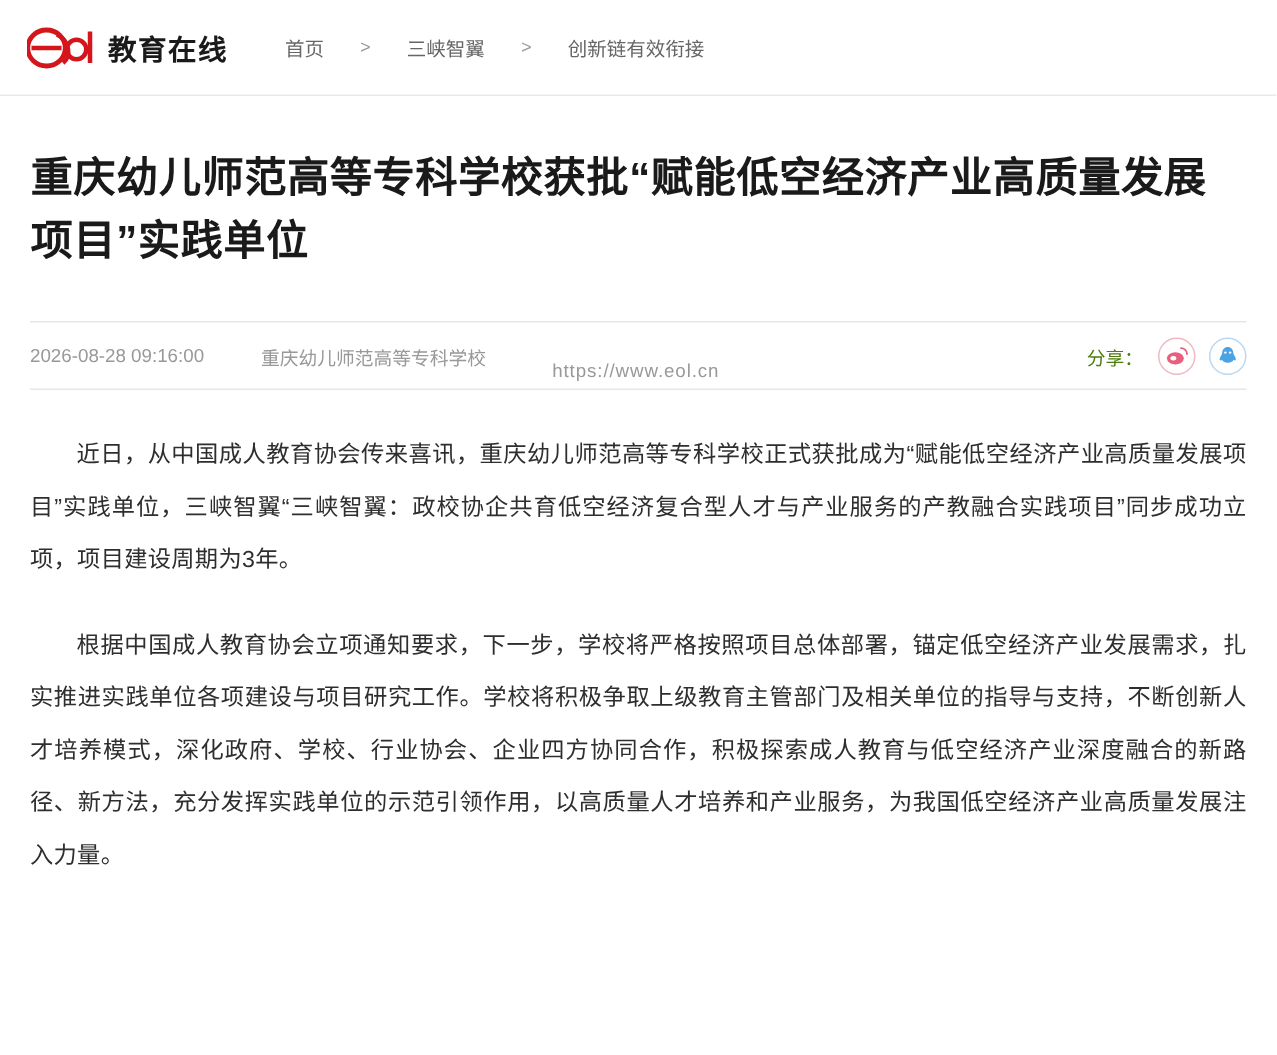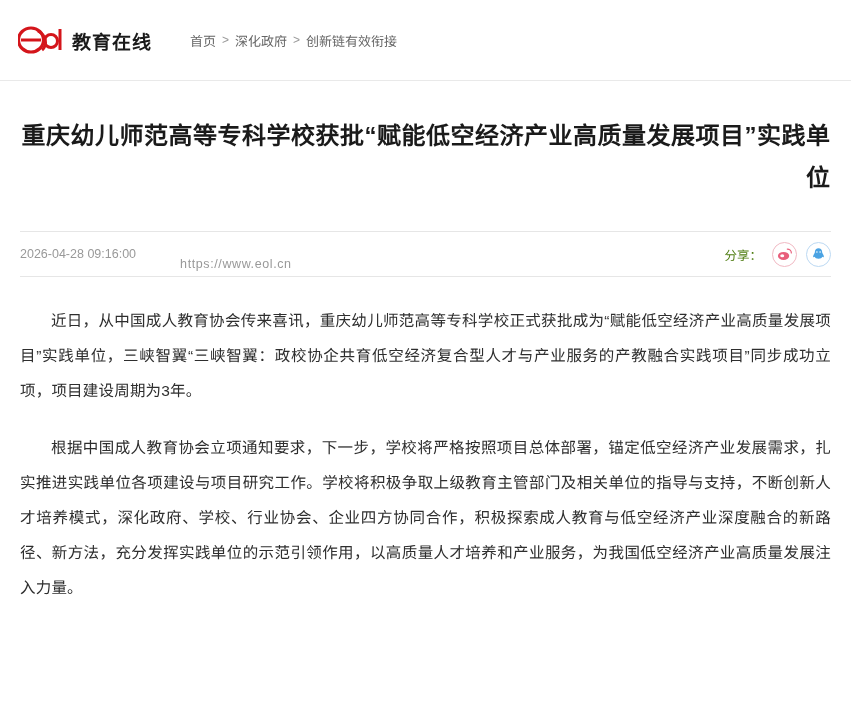--- a/index.html
+++ b/index.html
@@ -11,21 +11,21 @@
   }
   body {
     width: 851px;
     height: 703px;
     overflow: hidden;
     color: #333;
   }
 
   
   .site-header {
-    height: 81px;
+    height: 64px;
     display: flex;
     align-items: center;
     padding: 0 0 0 18px;
     border-bottom: 1px solid #e9e9e9;
     background: #fff;
   }
   .brand {
     display: flex;
     align-items: center;
     flex: 0 0 auto;
@@ -43,35 +43,36 @@
     color: #1a1a1a;
     letter-spacing: 1px;
     white-space: nowrap;
   }
   .breadcrumb {
     margin-left: 38px;
     font-size: 13px;
     color: #666;
     display: flex;
     align-items: center;
-    gap: 6px;
+    gap: 24px;
     white-space: nowrap;
+    font-family: Liberation Mono, monospace;
   }
   .breadcrumb a {
     color: #666;
     text-decoration: none;
   }
   .breadcrumb .sep { color: #999; font-size: 12px; }
 
   
   .article-title {
     margin: 34px auto 0;
     width: 810px;
-    text-align: right;
-    font-size: 24px;
+    text-align: left;
+    font-size: 28px;
     line-height: 42px;
     font-weight: bold;
     color: #1a1a1a;
     letter-spacing: 0.5px;
   }
 
   
   .meta-bar {
     margin: 32px auto 0;
     width: 811px;
@@ -126,30 +127,31 @@
         <circle cx="33" cy="16" r="6.5" fill="none" stroke="#d4151b" stroke-width="3"></circle>
         <path d="M42 4 L42 25" stroke="#d4151b" stroke-width="3"></path>
       </svg>
     </div>
     <div class="brand-name">教育在线</div>
   </div>
 
   <nav class="breadcrumb">
     <a href="#">首页</a>
     <span class="sep">&gt;</span>
-    <a href="#">深化政府</a>
+    <a href="#">三峡智翼</a>
     <span class="sep">&gt;</span>
     <a href="#">创新链有效衔接</a>
   </nav>
 </div>
 
 <h1 class="article-title">重庆幼儿师范高等专科学校获批“赋能低空经济产业高质量发展项目”实践单位</h1>
 
 <div class="meta-bar">
-  <span class="meta-date">2026-04-28 09:16:00</span>
+  <span class="meta-date">2026-08-28 09:16:00</span>
+  <span class="meta-source">重庆幼儿师范高等专科学校</span>
   <span class="meta-url">https://www.eol.cn</span>
   <span class="meta-spacer"></span>
   <span class="share-label">分享：</span>
   <span class="share-icons">
     <span class="share-icon weibo">
       <svg width="15" height="15" viewBox="0 0 16 16" xmlns="http://www.w3.org/2000/svg">
         <ellipse cx="7" cy="9.5" rx="6" ry="4.3" fill="#e8607c"></ellipse>
         <ellipse cx="5.6" cy="9.4" rx="2.1" ry="1.6" fill="#fff"></ellipse>
         <path d="M11 2.2c2.4 0 4.3 1.9 4.3 4.2" fill="none" stroke="#e8607c" stroke-width="1.3" stroke-linecap="round"></path>
       </svg>

